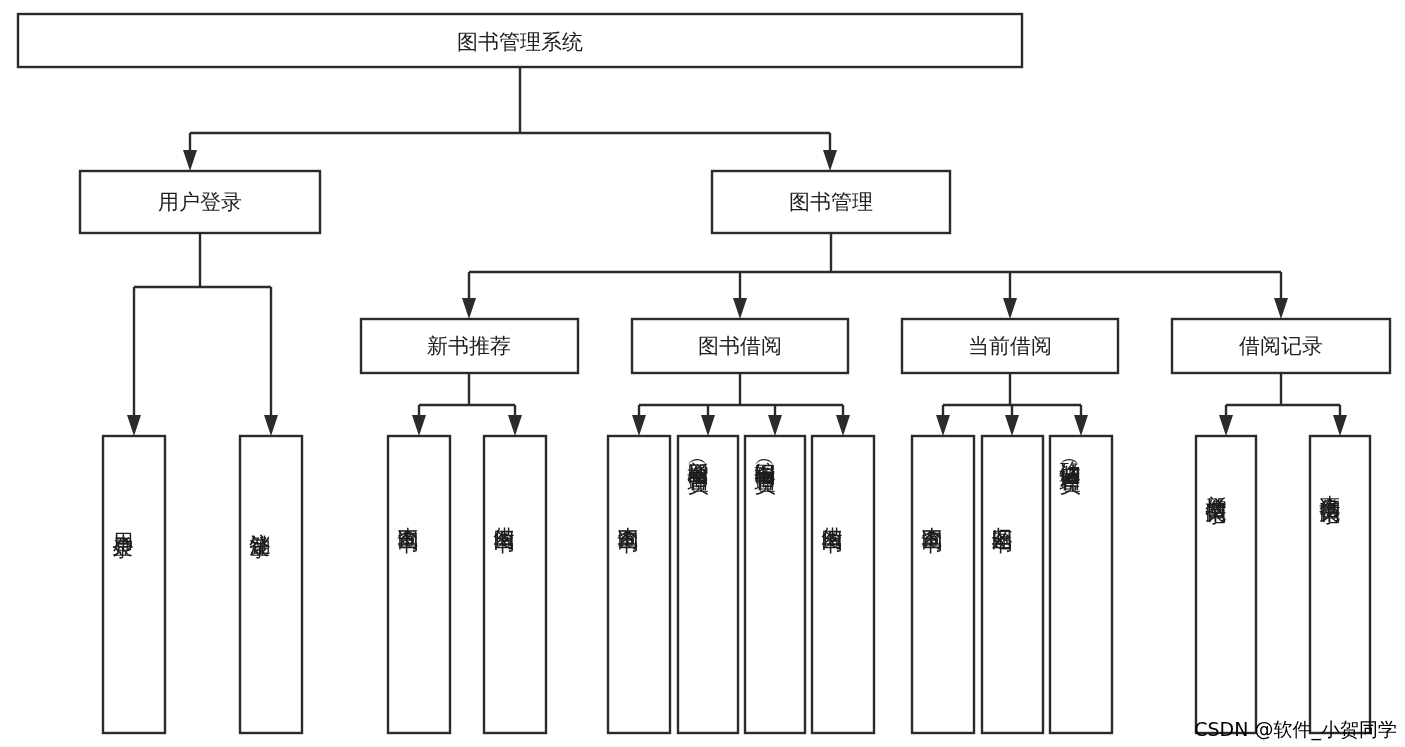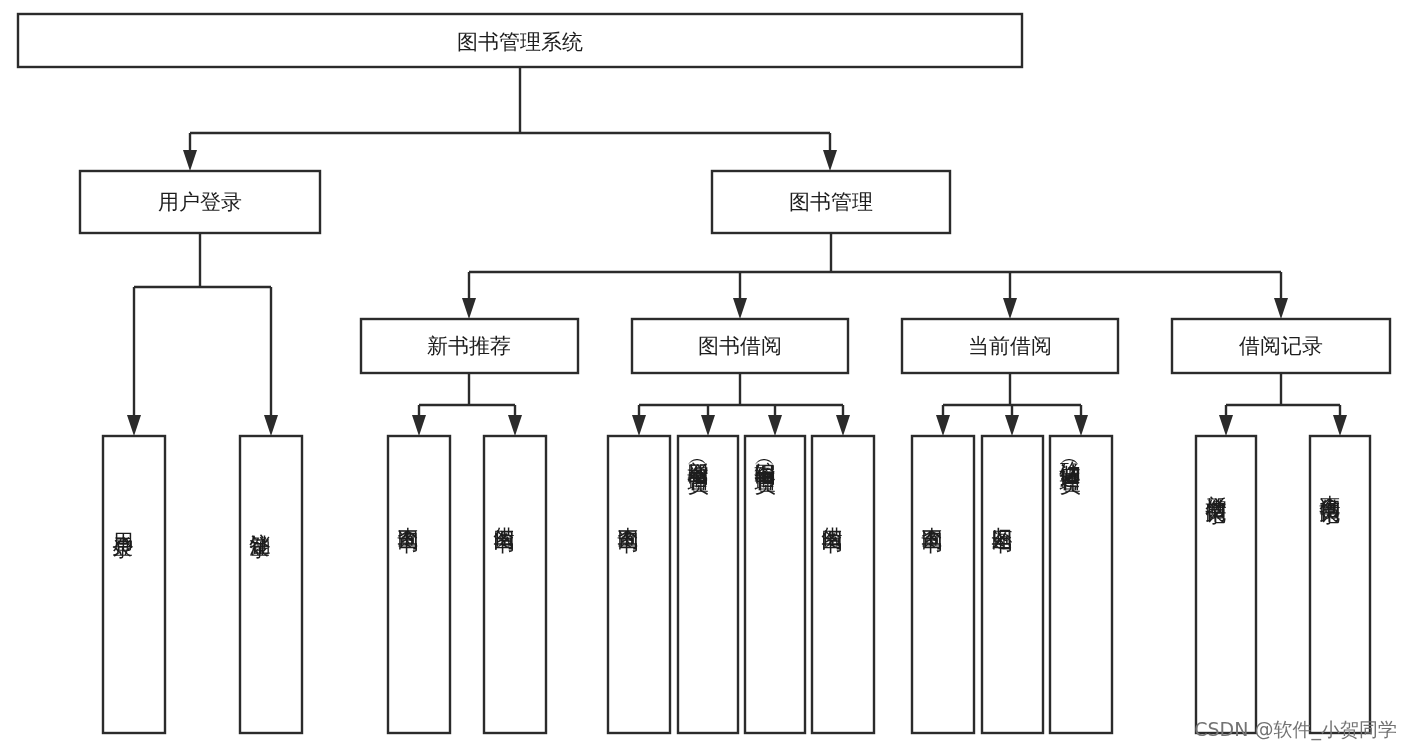--- a/index.html
+++ b/index.html
@@ -58,21 +58,21 @@
     letter-spacing: 2px;
     white-space: nowrap;
     pointer-events: none;
   }
   .watermark {
     position: absolute;
     right: 8px;
     bottom: 4px;
     font-family: "DejaVu Sans", "Liberation Sans", sans-serif;
     font-size: 19px;
-    color: #737373;
+    color: #000000;
     white-space: nowrap;
   }
 </style>
 </head>
 <body>
 
 <div id="diagram-root">
 
   <svg class="flow" viewBox="0 0 1405 747">
 

